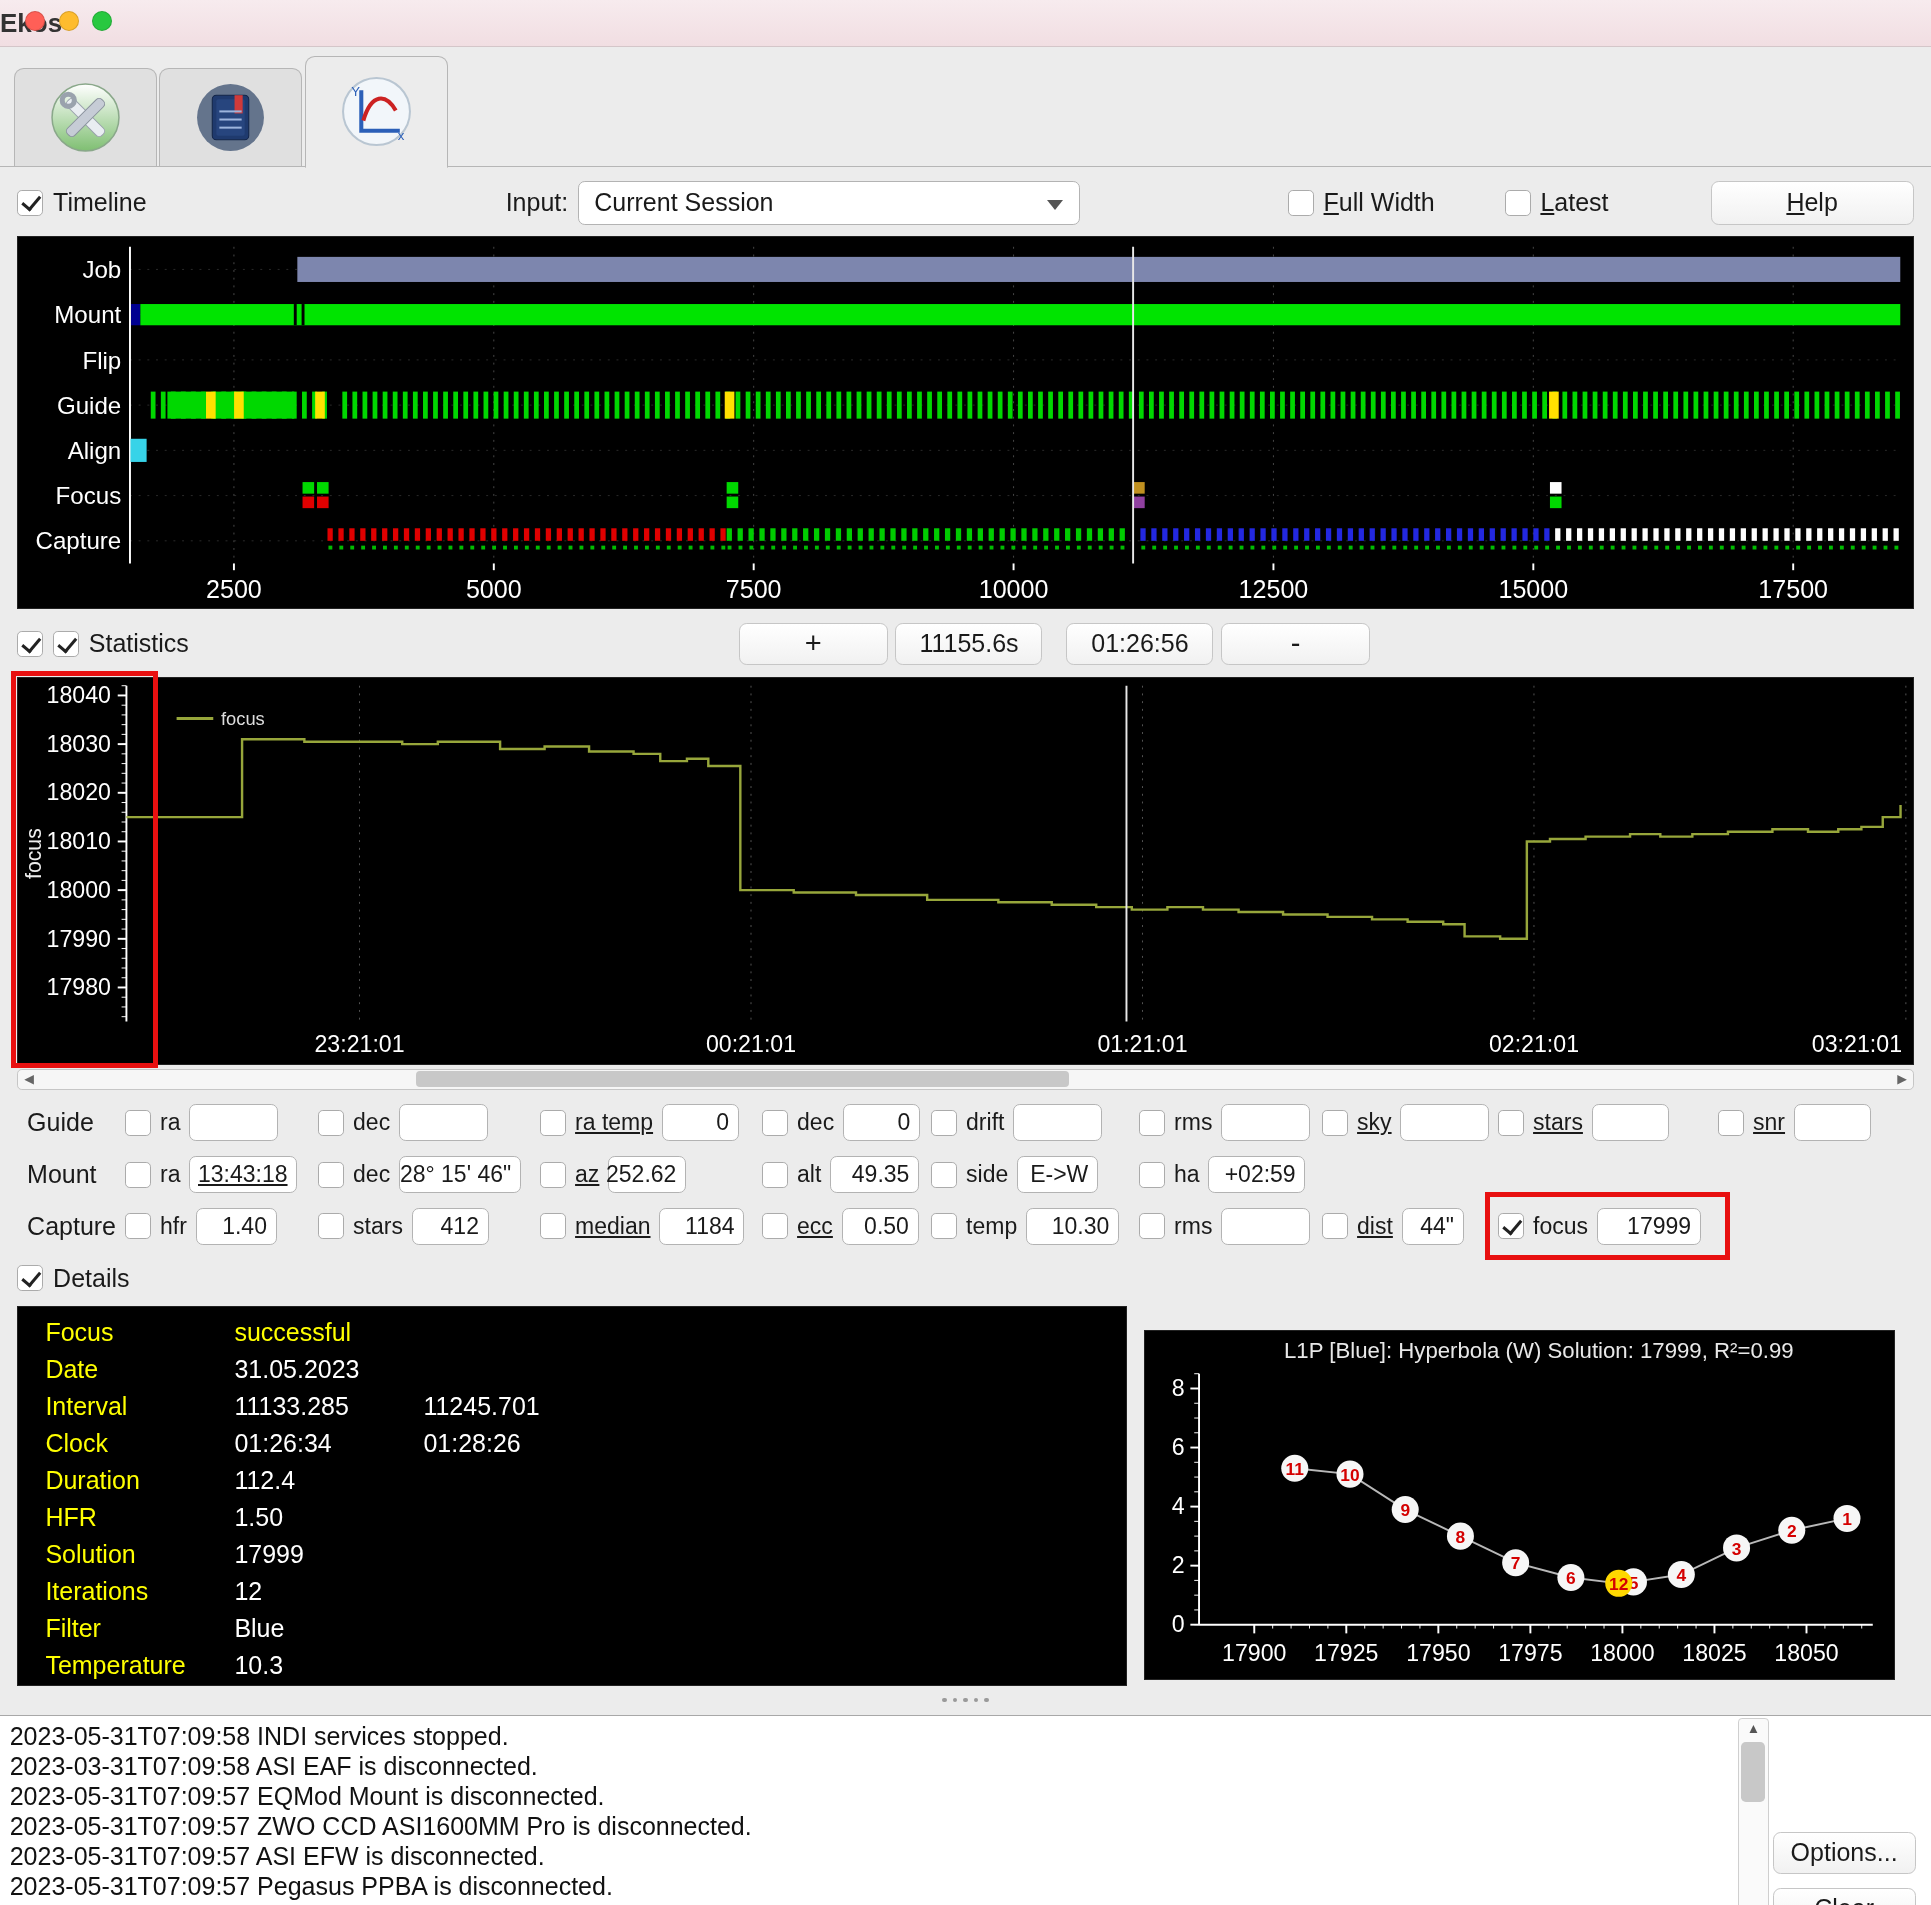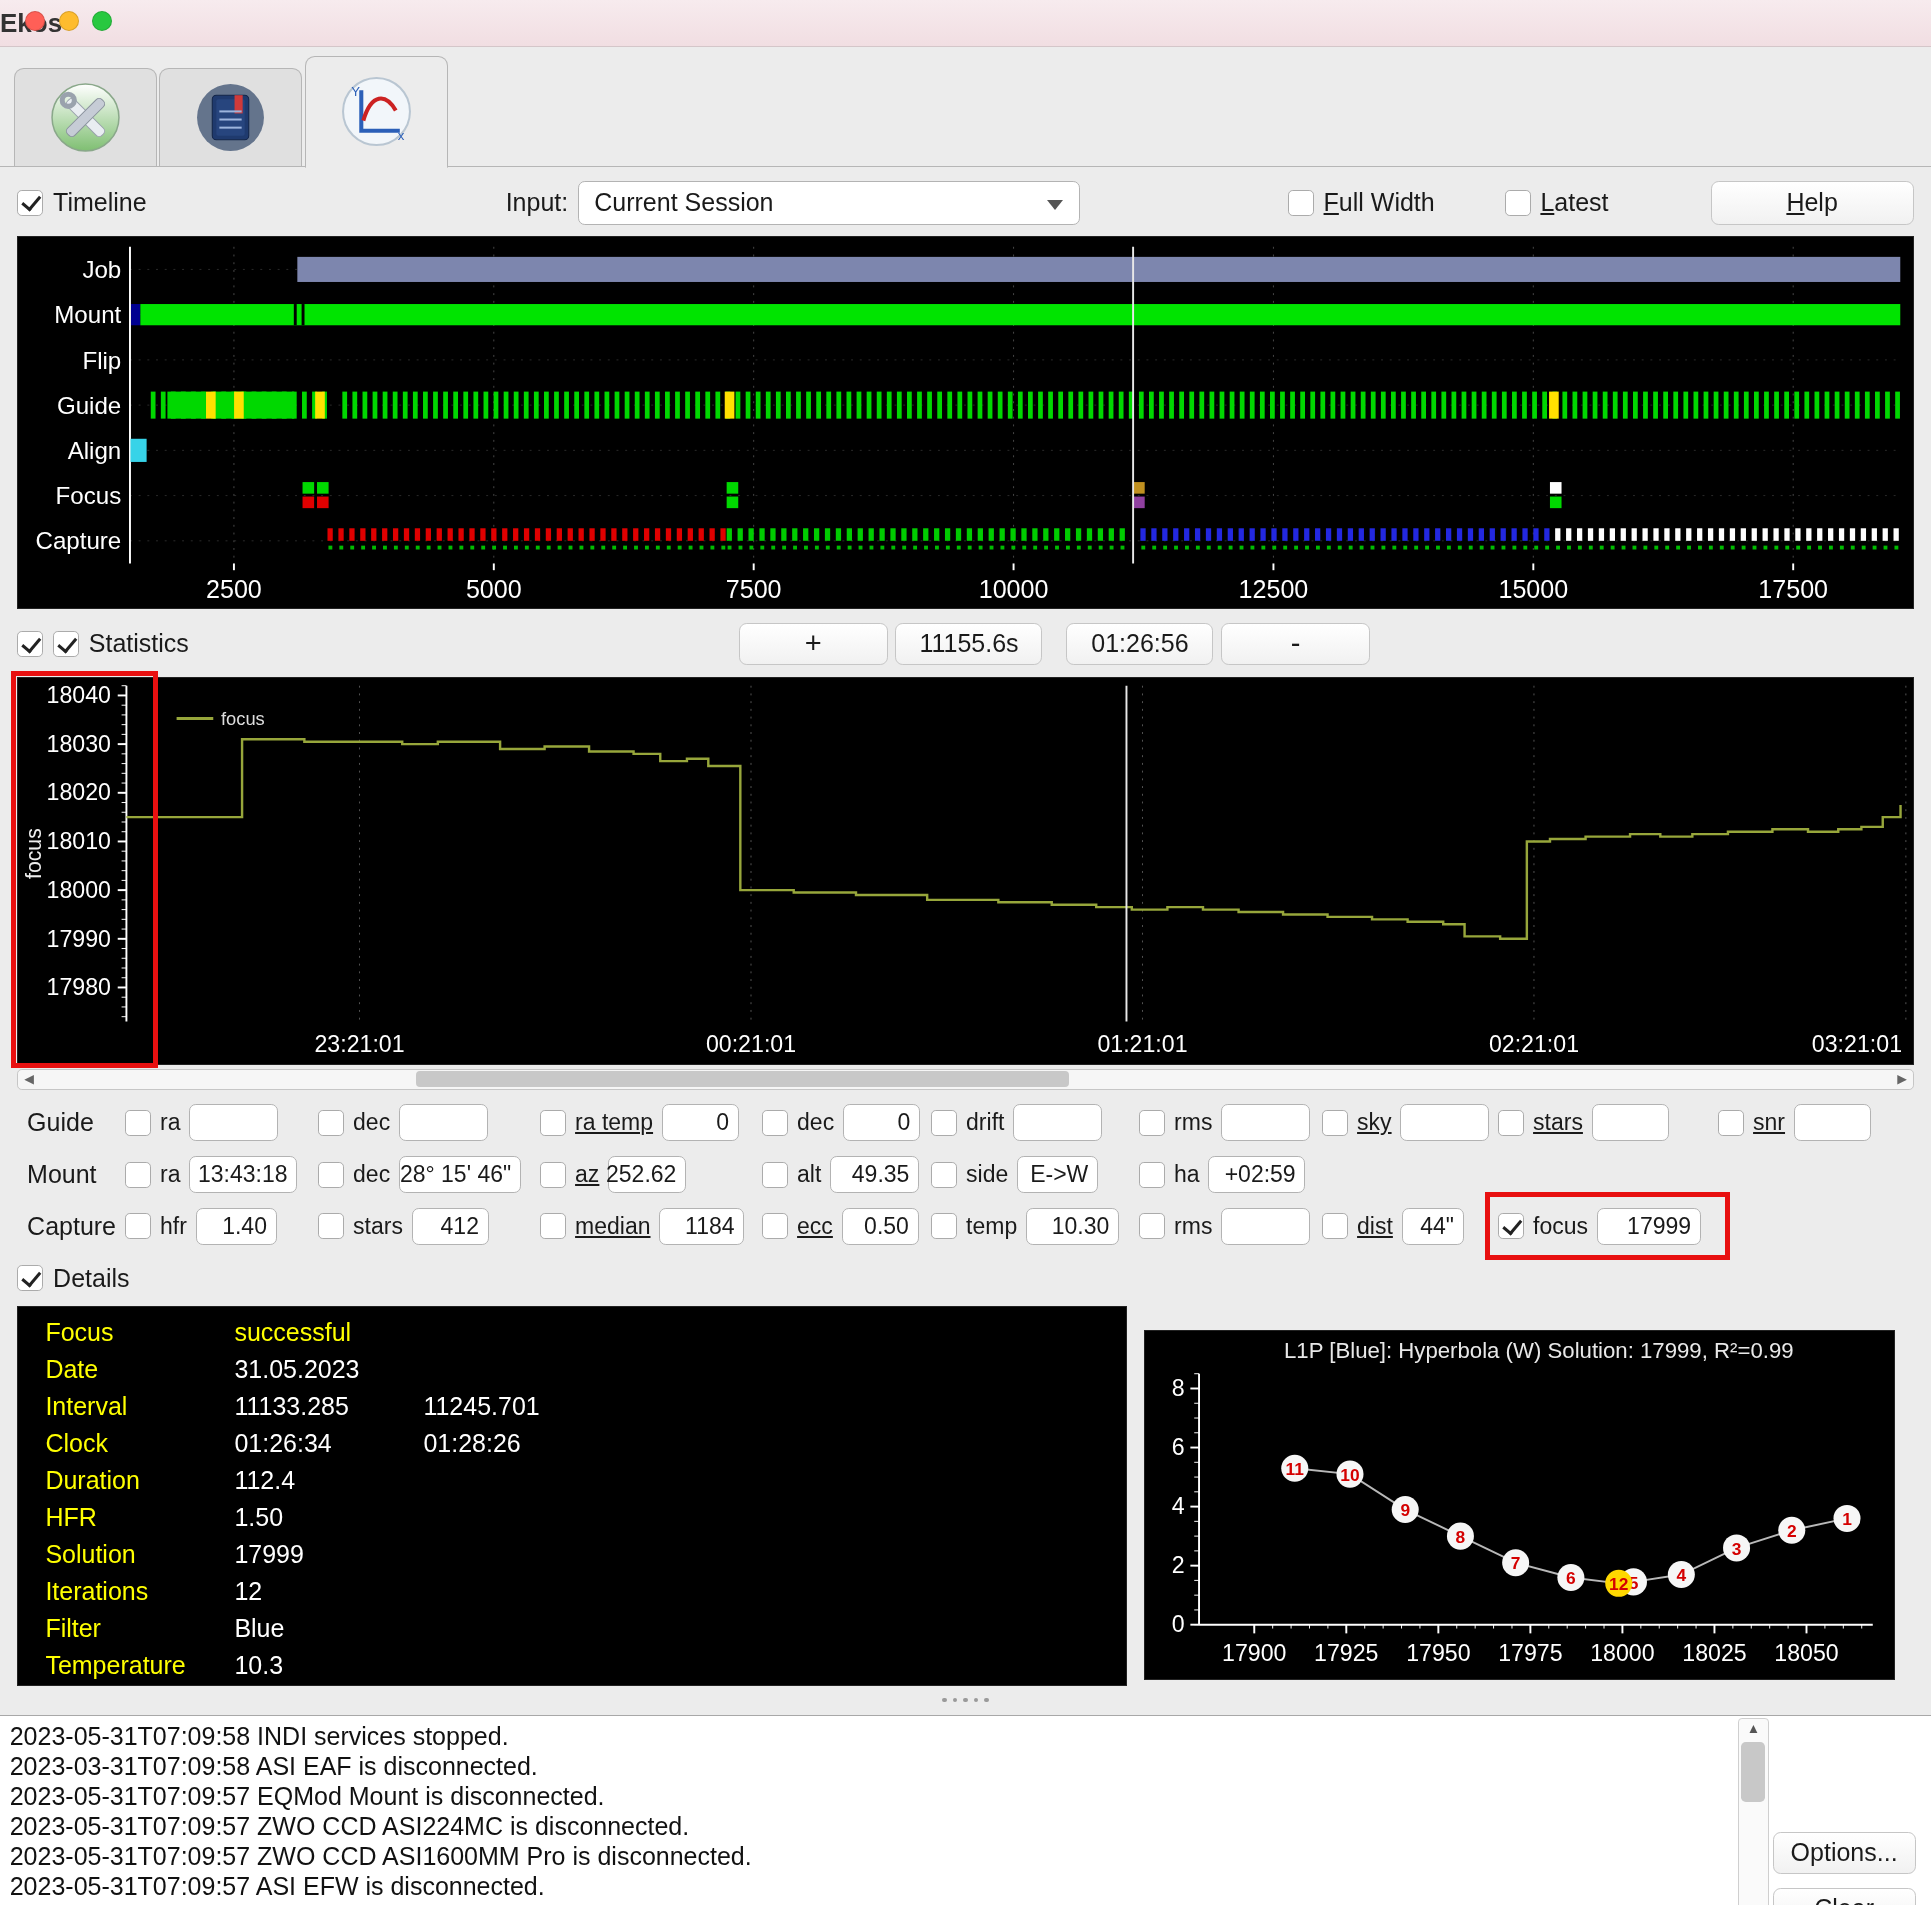--- a/index.html
+++ b/index.html
@@ -826,21 +826,21 @@
           <span class="val-box" style="width: 77px;"></span>
         </div>
       </div>
     </div>
     <div class="stat-row">
       <div class="stat-row-label">Mount</div>
       <div class="stat-items">
         <div class="stat-item">
           <span class="cb"></span>
           <span class="slbl">ra</span>
-          <span class="val-box" style="width: 108px;">13:43:18</span>
+          <span class="val-box" style="width: 108px; text-decoration: underline;">13:43:18</span>
         </div>
         <div class="stat-item">
           <span class="cb"></span>
           <span class="slbl">dec</span>
           <span class="val-box" style="width: 122px;">28° 15' 46"</span>
         </div>
         <div class="stat-item">
           <span class="cb"></span>
           <span class="slbl u">az</span>
           <span class="val-box" style="width: 78px;">252.62</span>
@@ -1083,21 +1083,20 @@
     <i></i>
     <i></i>
     <i></i>
 </div>
 
 <div class="log">
   <div class="log-lines" id="logLines">
       <div class="log-line">2023-05-31T07:09:58 INDI services stopped.</div>
       <div class="log-line">2023-03-31T07:09:58 ASI EAF is disconnected.</div>
       <div class="log-line">2023-05-31T07:09:57 EQMod Mount is disconnected.</div>
-      <div class="log-line">2023-05-31T07:09:57 ZWO CCD ASI224MC is disconnected.</div>
       <div class="log-line">2023-05-31T07:09:57 ZWO CCD ASI1600MM Pro is disconnected.</div>
       <div class="log-line">2023-05-31T07:09:57 ASI EFW is disconnected.</div>
       <div class="log-line">2023-05-31T07:09:57 Pegasus PPBA is disconnected.</div>
     </div>
   <div class="vscroll">
     <div class="arr up">▲</div>
     <div class="vthumb"></div>
 
   </div>
   <button class="btn log-btn" id="optionsBtn">

